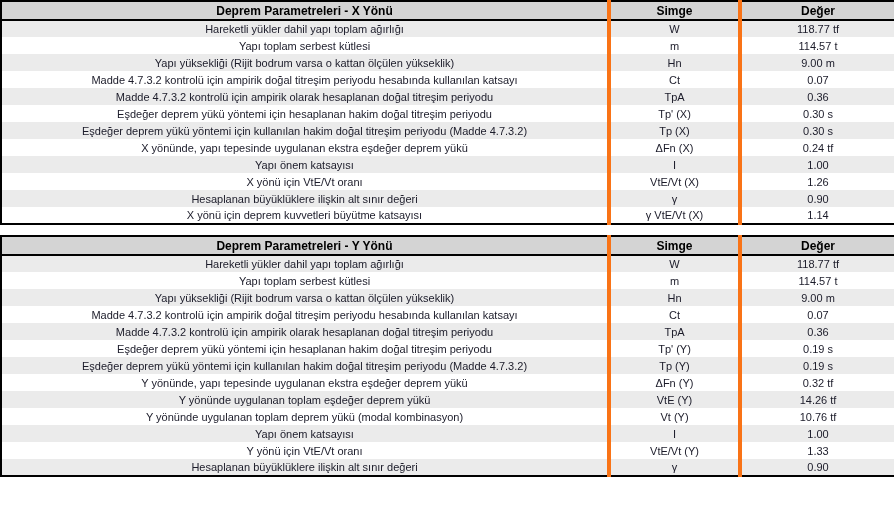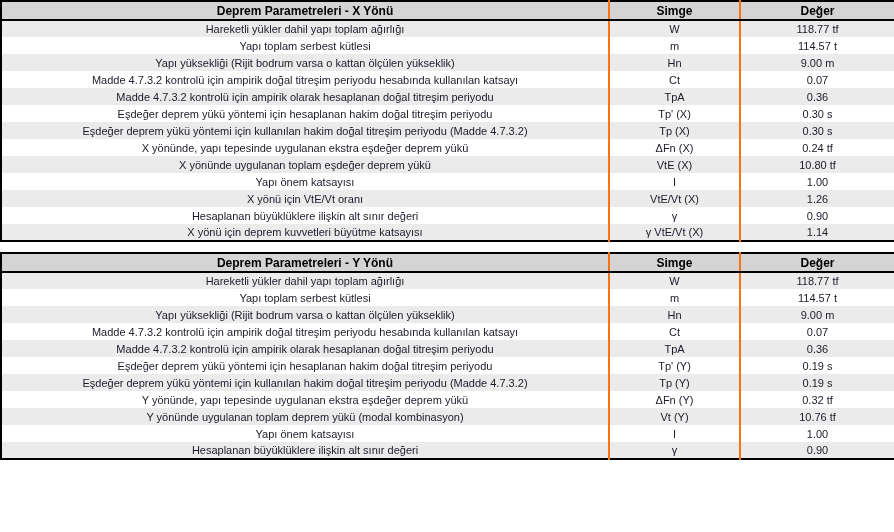--- a/index.html
+++ b/index.html
@@ -42,21 +42,21 @@
     color: #1b1b29;
     font-size: 11px;
     height: 17px;
     text-align: center;
     vertical-align: middle;
     padding: 0 4px;
     white-space: nowrap;
     overflow: hidden;
   }
   th + th, td + td {
-    border-left: 2px solid #f97316;
+    border-left: 4px solid #f97316;
     margin-top: 44px;
   }
   tbody tr:nth-child(odd)  td { background: #ebebeb; }
   tbody tr:nth-child(even) td { background: #ffffff; }
 </style>
 </head>
 <body>
 
 <div class="page">
 
@@ -108,25 +108,20 @@
           <td>Eşdeğer deprem yükü yöntemi için kullanılan hakim doğal titreşim periyodu (Madde 4.7.3.2)</td>
           <td>Tp (X)</td>
           <td>0.30 s</td>
         </tr>
         <tr>
           <td>X yönünde, yapı tepesinde uygulanan ekstra eşdeğer deprem yükü</td>
           <td>ΔFn (X)</td>
           <td>0.24 tf</td>
         </tr>
         <tr>
-          <td>X yönünde uygulanan toplam eşdeğer deprem yükü</td>
-          <td>VtE (X)</td>
-          <td>10.80 tf</td>
-        </tr>
-        <tr>
           <td>Yapı önem katsayısı</td>
           <td>I</td>
           <td>1.00</td>
         </tr>
         <tr>
           <td>X yönü için VtE/Vt oranı</td>
           <td>VtE/Vt (X)</td>
           <td>1.26</td>
         </tr>
         <tr>
@@ -190,30 +185,40 @@
           <td>Eşdeğer deprem yükü yöntemi için kullanılan hakim doğal titreşim periyodu (Madde 4.7.3.2)</td>
           <td>Tp (Y)</td>
           <td>0.19 s</td>
         </tr>
         <tr>
           <td>Y yönünde, yapı tepesinde uygulanan ekstra eşdeğer deprem yükü</td>
           <td>ΔFn (Y)</td>
           <td>0.32 tf</td>
         </tr>
         <tr>
+          <td>Y yönünde uygulanan toplam eşdeğer deprem yükü</td>
+          <td>VtE (Y)</td>
+          <td>14.26 tf</td>
+        </tr>
+        <tr>
           <td>Y yönünde uygulanan toplam deprem yükü (modal kombinasyon)</td>
           <td>Vt (Y)</td>
           <td>10.76 tf</td>
         </tr>
         <tr>
           <td>Yapı önem katsayısı</td>
           <td>I</td>
           <td>1.00</td>
         </tr>
         <tr>
+          <td>Y yönü için VtE/Vt oranı</td>
+          <td>VtE/Vt (Y)</td>
+          <td>1.33</td>
+        </tr>
+        <tr>
           <td>Hesaplanan büyüklüklere ilişkin alt sınır değeri</td>
           <td>γ</td>
           <td>0.90</td>
         </tr>
       </tbody>
   </table>
 
 </div>
 
 </body></html>

